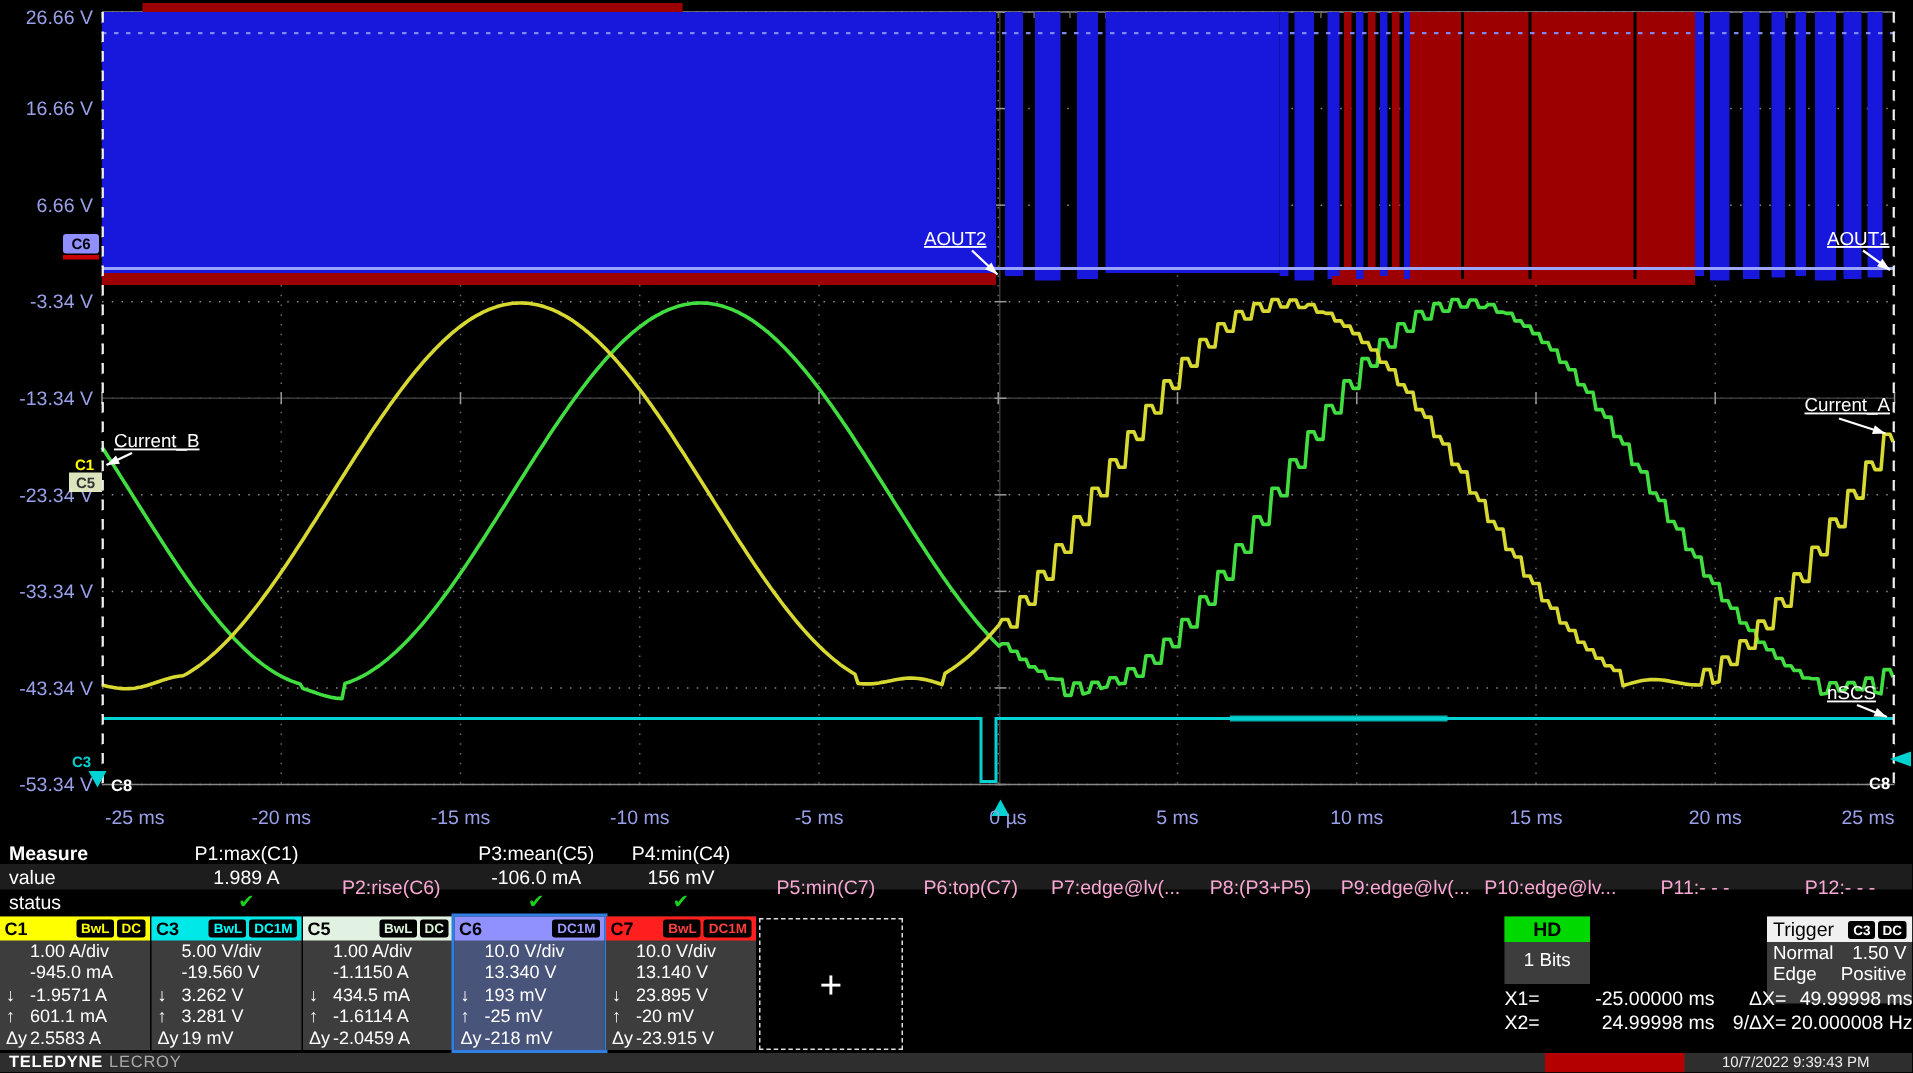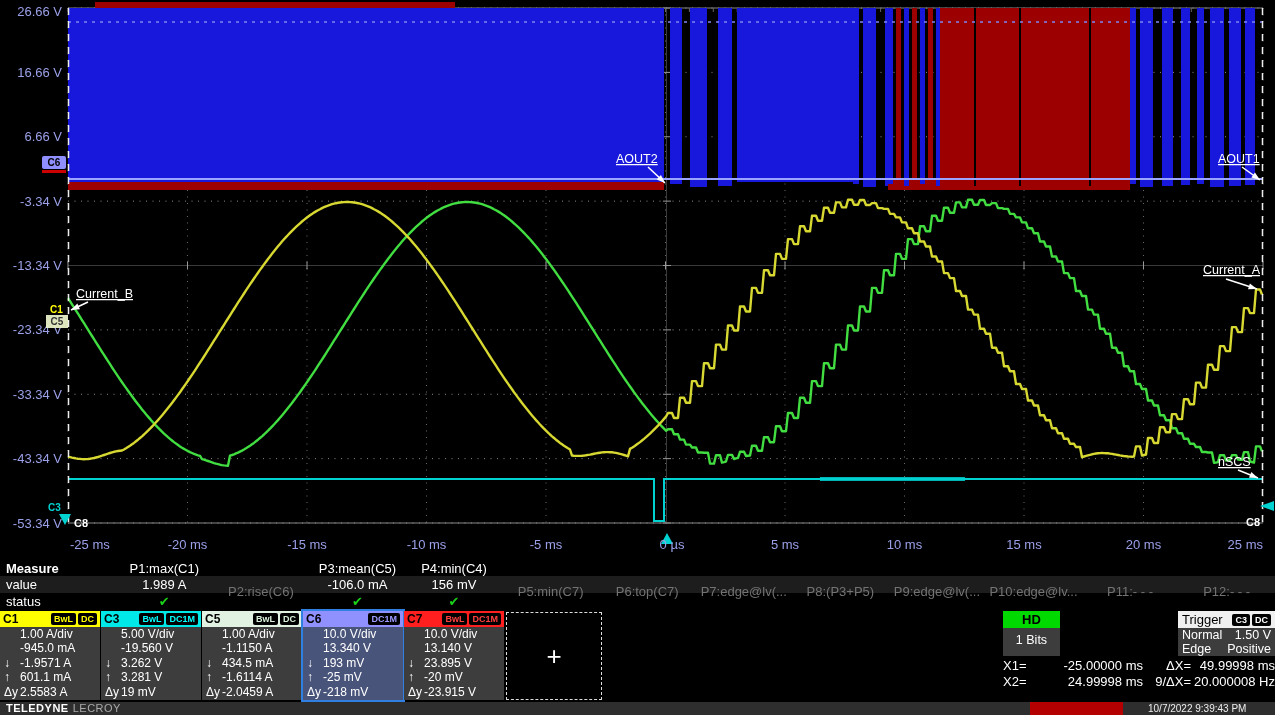--- a/index.html
+++ b/index.html
@@ -7,21 +7,21 @@
           font-family:"Liberation Sans","DejaVu Sans",sans-serif;color:#fff;}
   
   #plot{position:absolute;left:0;top:0;}
   
   #measure{position:absolute;left:0;top:560px;width:1275px;height:50px;font-size:13px;}
   .m-row{display:flex;height:16px;align-items:center;}
   .m-row.val{background:#1d1d1d;height:17px;}
   .m-label{width:116px;padding-left:6px;box-sizing:border-box;color:#fff;}
   .m-label.b{font-weight:bold;}
   .m-col{flex:1;text-align:center;white-space:nowrap;overflow:hidden;}
-  .m-col.dim{color:#737373;margin-top:46px;}
+  .m-col.dim{color:#f9a8d4;margin-top:46px;}
   .m-check{color:#19d219;font-weight:bold;font-size:13px;}
   
   #panel{position:absolute;left:0;top:610px;width:1275px;height:92px;}
   .chbox{position:absolute;top:1px;width:100px;height:89px;box-sizing:border-box;background:#3d3d3d;}
   .chbox.sel{outline:2px solid #2f80e0;background:#49547a;}
   .ch-head{height:16px;display:flex;justify-content:space-between;align-items:center;
            padding:0 3px;color:#000;font-size:12px;font-weight:bold;}
   .badges{display:flex;gap:2px;}
   .badge{background:#000;font-size:9px;font-weight:bold;padding:0 3px;border-radius:2px;line-height:12px;}
   .ch-line{display:flex;justify-content:flex-start;padding:0 4px;font-size:12px;line-height:14.4px;color:#fff;}
@@ -290,21 +290,21 @@
     <div id="addbox">
       <span>+</span>
     </div>
 
     <div id="hdbox" class="rpanel" style="left:1003px;width:57px;height:45px;">
       <div class="rp-head">HD</div>
       <div class="rp-line" style="justify-content:center;padding-top:5px;">1 Bits</div>
     </div>
 
 
-    <div id="trigbox" class="rpanel" style="left:1178px;width:97px;height:45px;">
+    <div id="trigbox" class="rpanel" style="left:1178px;width:97px;height:58px;">
       <div class="rp-head">
         <span>Trigger</span>
         <span class="badges" id="trig-badges">
             <span class="badge">C3</span>
             <span class="badge">DC</span>
           </span>
       </div>
       <div class="rp-line">
         <span>Normal</span>
         <span>1.50 V</span>

